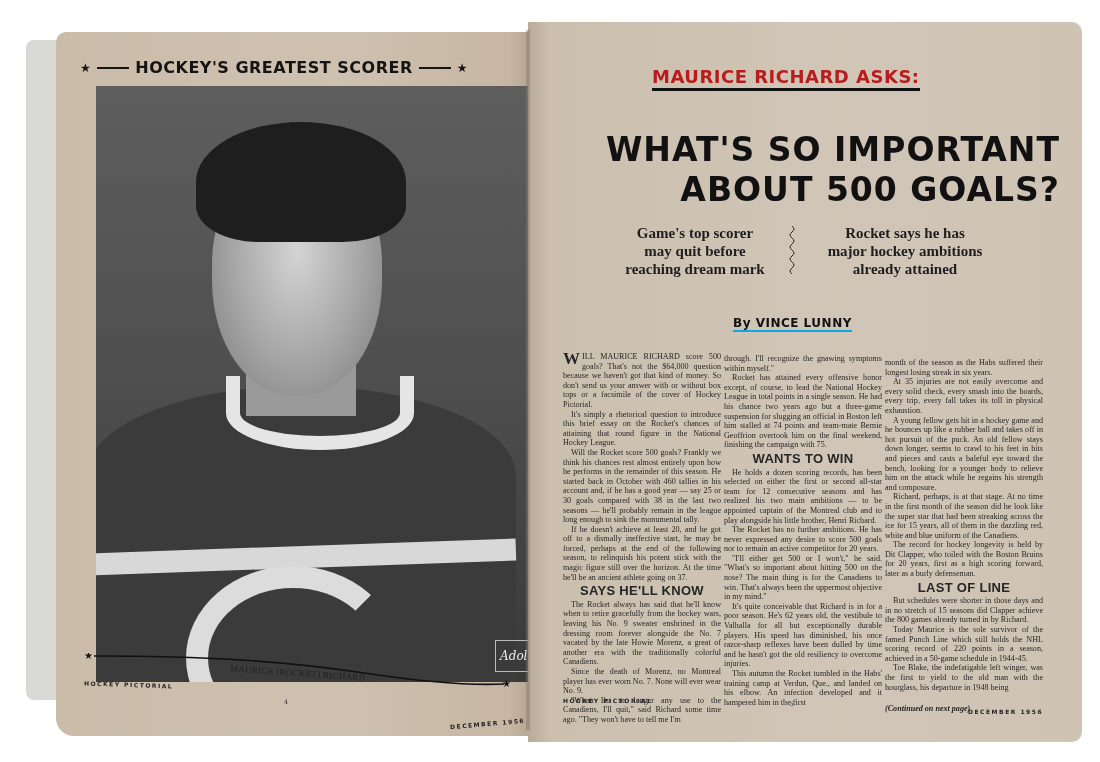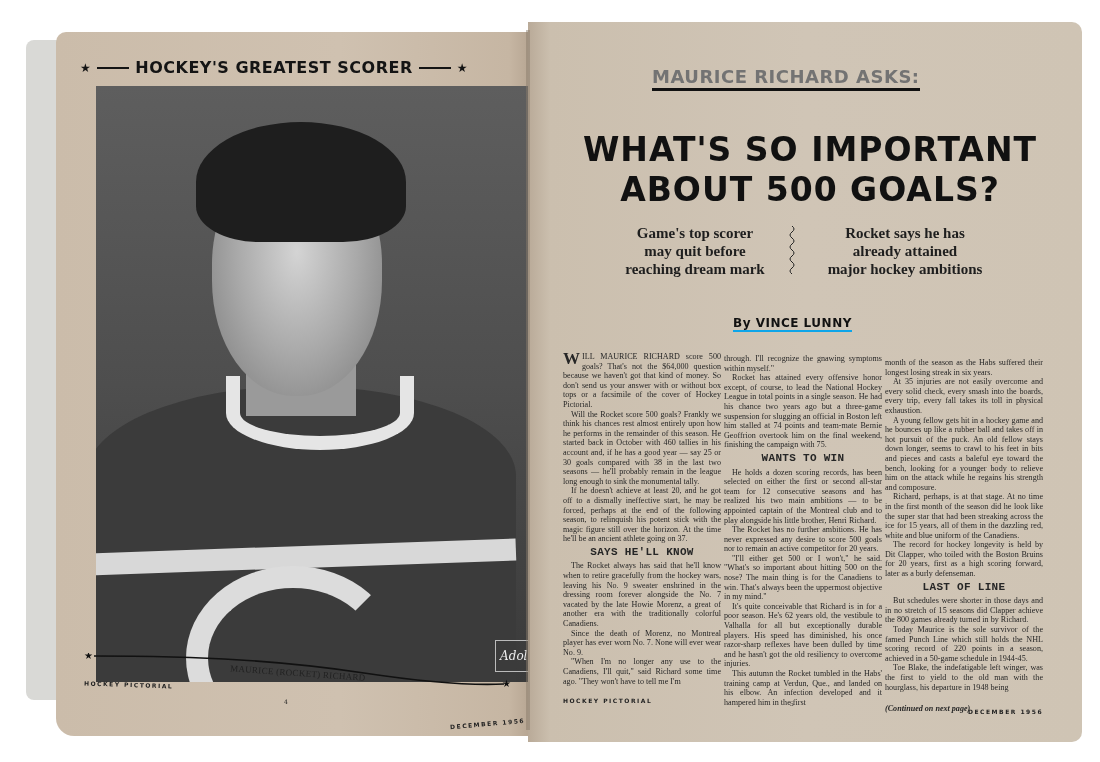--- a/index.html
+++ b/index.html
@@ -22,31 +22,31 @@
   .photo .collar{position:absolute;left:130px;top:290px;width:160px;height:60px;border-radius:0 0 50% 50%;border:14px solid #e5e5e5;border-top:none;}
   .photo .stripe{position:absolute;left:-10px;top:460px;width:430px;height:22px;background:#d8d8d8;transform:rotate(-2deg);}
   .photo .logo{position:absolute;left:90px;top:480px;width:170px;height:140px;border:22px solid #dcdcdc;border-radius:50%;border-right-color:transparent;}
   .photo .sig{position:absolute;right:10px;bottom:10px;width:58px;height:30px;border:1px solid #bbb;color:#eee;font-family:"DejaVu Serif",serif;font-style:italic;font-size:12px;display:flex;align-items:center;justify-content:center;}
   .caption-rule{position:absolute;left:84px;top:653px;width:430px;height:34px;}
   .caption{position:absolute;left:230px;top:668px;font-family:"Liberation Serif",serif;font-size:9px;color:#222;transform:rotate(4deg);letter-spacing:.3px;}
   .folio-left{position:absolute;left:84px;top:681px;font-family:"DejaVu Sans",sans-serif;font-size:6px;font-weight:bold;letter-spacing:1.5px;color:#222;transform:rotate(2deg);}
   .pageno-left{position:absolute;left:284px;top:698px;font-size:6px;color:#222;}
   .date-left{position:absolute;left:450px;top:720px;font-family:"DejaVu Sans",sans-serif;font-size:6px;font-weight:bold;letter-spacing:1.5px;color:#222;transform:rotate(-5deg);}
 
-  .kicker-right{position:absolute;left:652px;top:66px;font-family:"DejaVu Sans",sans-serif;font-weight:bold;font-size:18px;color:#737373;letter-spacing:.5px;border-bottom:3px solid #111;padding-bottom:1px;}
-  .headline{position:absolute;left:560px;top:130px;width:500px;text-align:center;font-family:"DejaVu Sans",sans-serif;font-weight:bold;font-size:33px;line-height:40px;color:#111;letter-spacing:1px;}
+  .kicker-right{position:absolute;left:652px;top:66px;font-family:"DejaVu Sans",sans-serif;font-weight:bold;font-size:18px;color:#b91c1c;letter-spacing:.5px;border-bottom:3px solid #111;padding-bottom:1px;}
+  .headline{position:absolute;left:560px;top:130px;width:500px;text-align:right;font-family:"DejaVu Sans",sans-serif;font-weight:bold;font-size:33px;line-height:40px;color:#111;letter-spacing:1px;}
   .deck{position:absolute;top:224px;width:180px;text-align:center;font-family:"Liberation Serif",serif;font-weight:bold;font-size:15px;line-height:18px;color:#1e1e1e;}
   .deck.a{left:605px;}
   .deck.b{left:805px;width:200px;}
   .wavy{position:absolute;left:788px;top:226px;width:8px;height:50px;}
   .byline{position:absolute;left:733px;top:316px;font-family:"DejaVu Sans",sans-serif;font-weight:bold;font-size:12px;color:#111;border-bottom:2px solid #0ea5e9;letter-spacing:.5px;}
   .col{position:absolute;top:352px;width:158px;font-family:"Liberation Serif",serif;font-size:8.1px;line-height:9.6px;color:#262626;text-align:justify;}
   .col p{margin:0;text-indent:8px;}
   .col p.noindent{text-indent:0;}
-  .col h4{margin:4px 0 4px;text-align:center;font-family:Liberation Mono, monospace;font-size:11px;font-weight:bold;letter-spacing:.3px;}
+  .col h4{margin:4px 0 4px;text-align:center;font-family:Liberation Sans, sans-serif;font-size:13px;font-weight:bold;letter-spacing:.3px;}
   .col1{left:563px;}
   .col2{left:724px;top:354px;}
   .col3{left:885px;top:358px;}
   .dropcap{float:left;font-size:17px;line-height:14px;font-weight:bold;margin-right:2px;}
   .cont{font-style:italic;margin-top:12px;font-weight:bold;}
   .folio-right{position:absolute;left:563px;top:697px;font-family:"DejaVu Sans",sans-serif;font-size:6px;font-weight:bold;letter-spacing:1.5px;color:#222;}
   .pageno-right{position:absolute;left:790px;top:700px;font-size:6px;color:#222;}
   .date-right{position:absolute;left:968px;top:708px;font-family:"DejaVu Sans",sans-serif;font-size:6px;font-weight:bold;letter-spacing:1.5px;color:#222;}
 </style>
 </head>
@@ -94,27 +94,28 @@
   <div class="deck a">
     <div>Game's top scorer</div>
     <div>may quit before</div>
     <div>reaching dream mark</div>
   </div>
   <svg class="wavy" viewBox="0 0 8 50">
     <path d="M4 0 q4 3 0 6 q-4 3 0 6 q4 3 0 6 q-4 3 0 6 q4 3 0 6 q-4 3 0 6 q4 3 0 6 q-4 3 0 6" stroke="#222" stroke-width="1" fill="none"></path>
   </svg>
   <div class="deck b">
     <div>Rocket says he has</div>
+    <div>major hockey ambitions</div>
     <div>already attained</div>
-    <div>major hockey ambitions</div>
   </div>
   <div class="byline">By VINCE LUNNY</div>
 
   <div class="col col1">
     <p class="noindent"><span class="dropcap">W</span><span>ILL MAURICE RICHARD score 500 goals? That's not the $64,000 question because we haven't got that kind of money. So don't send us your answer with or without box tops or a facsimile of the cover of Hockey Pictorial.</span></p>
+    <p>It's simply a rhetorical question to introduce this brief essay on the Rocket's chances of attaining that round figure in the National Hockey League.</p>
     <p>Will the Rocket score 500 goals? Frankly we think his chances rest almost entirely upon how he performs in the remainder of this season. He started back in October with 460 tallies in his account and, if he has a good year — say 25 or 30 goals compared with 38 in the last two seasons — he'll probably remain in the league long enough to sink the monumental tally.</p>
     <p>If he doesn't achieve at least 20, and he got off to a dismally ineffective start, he may be forced, perhaps at the end of the following season, to relinquish his potent stick with the magic figure still over the horizon. At the time he'll be an ancient athlete going on 37.</p>
     <h4>SAYS HE'LL KNOW</h4>
     <p>The Rocket always has said that he'll know when to retire gracefully from the hockey wars, leaving his No. 9 sweater enshrined in the dressing room forever alongside the No. 7 vacated by the late Howie Morenz, a great of another era with the traditionally colorful Canadiens.</p>
     <p>Since the death of Morenz, no Montreal player has ever worn No. 7. None will ever wear No. 9.</p>
     <p>"When I'm no longer any use to the Canadiens, I'll quit," said Richard some time ago. "They won't have to tell me I'm</p>
   </div>
 
   <div class="col col2">
     <p class="noindent">through. I'll recognize the gnawing symptoms within myself."</p>

